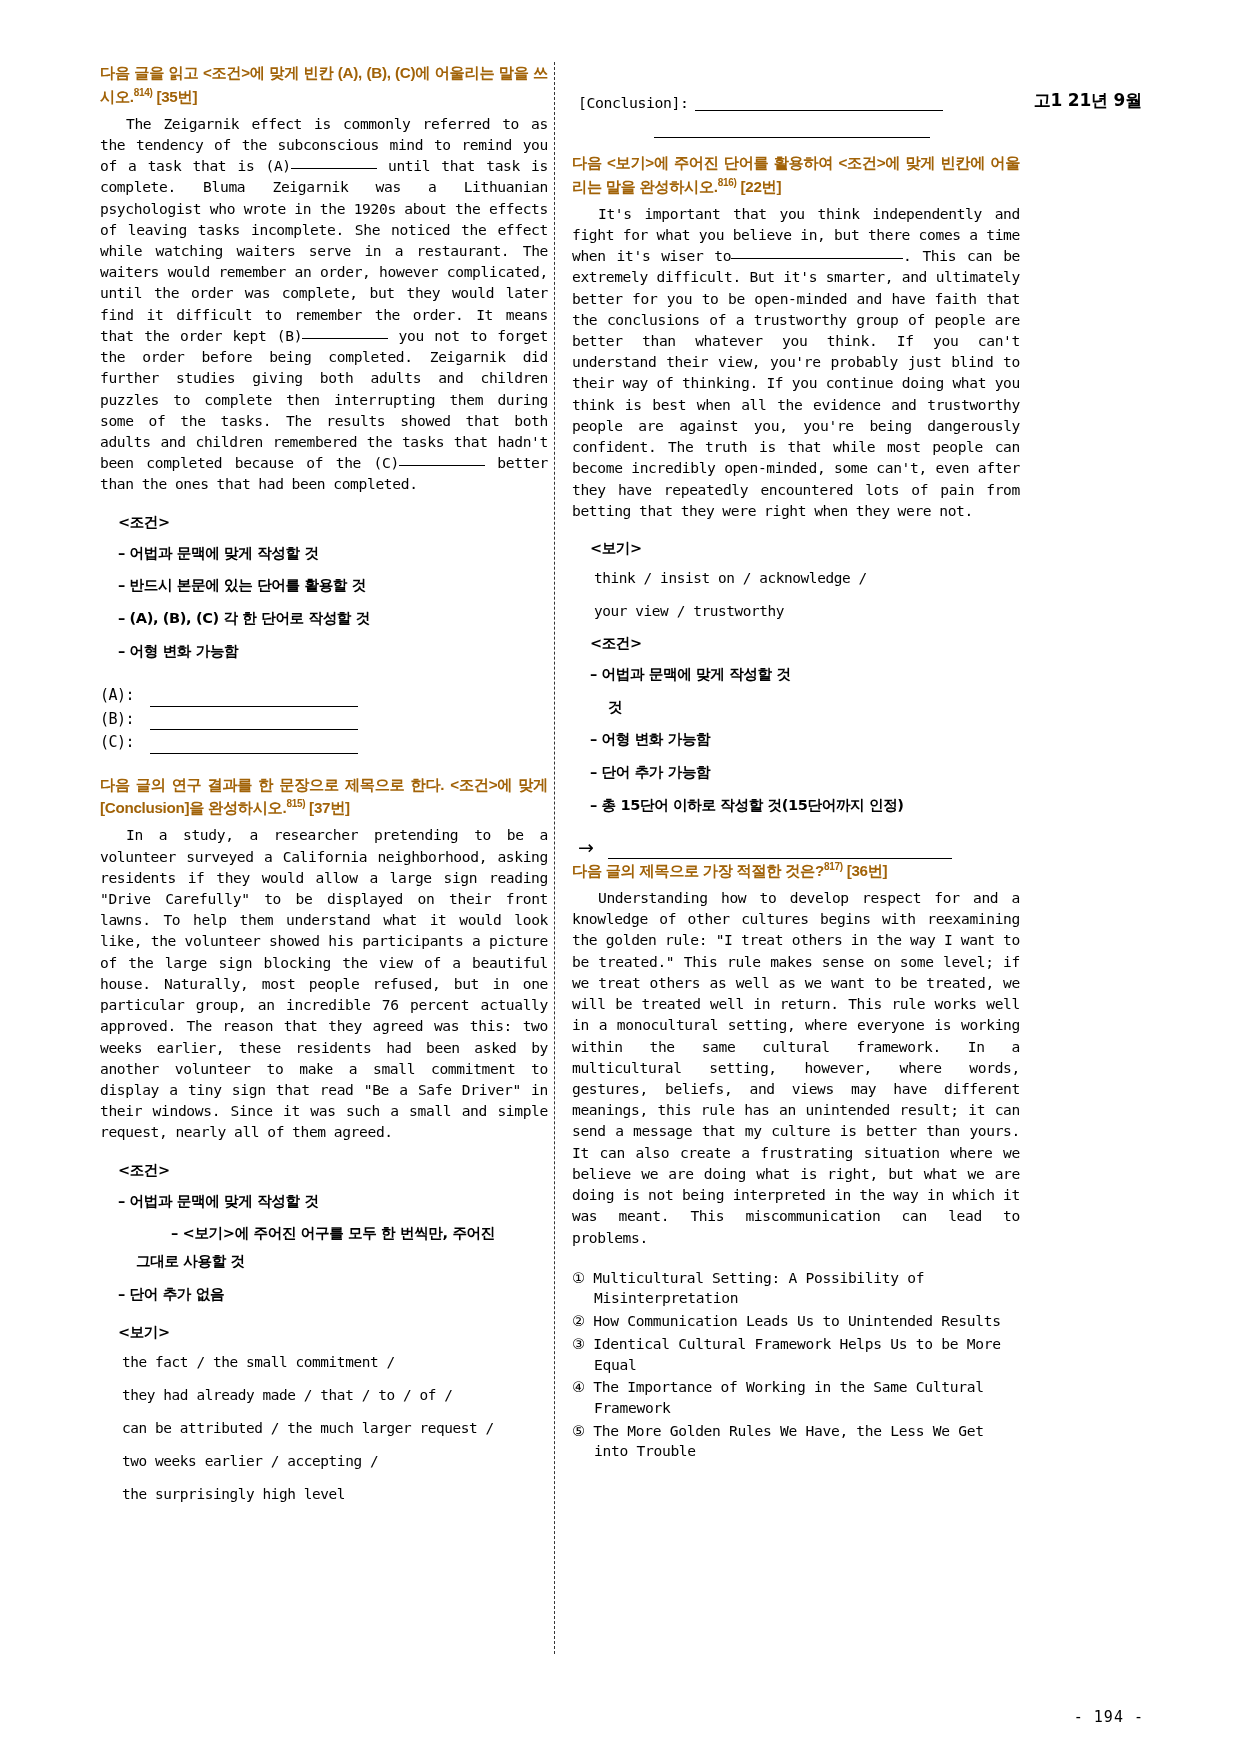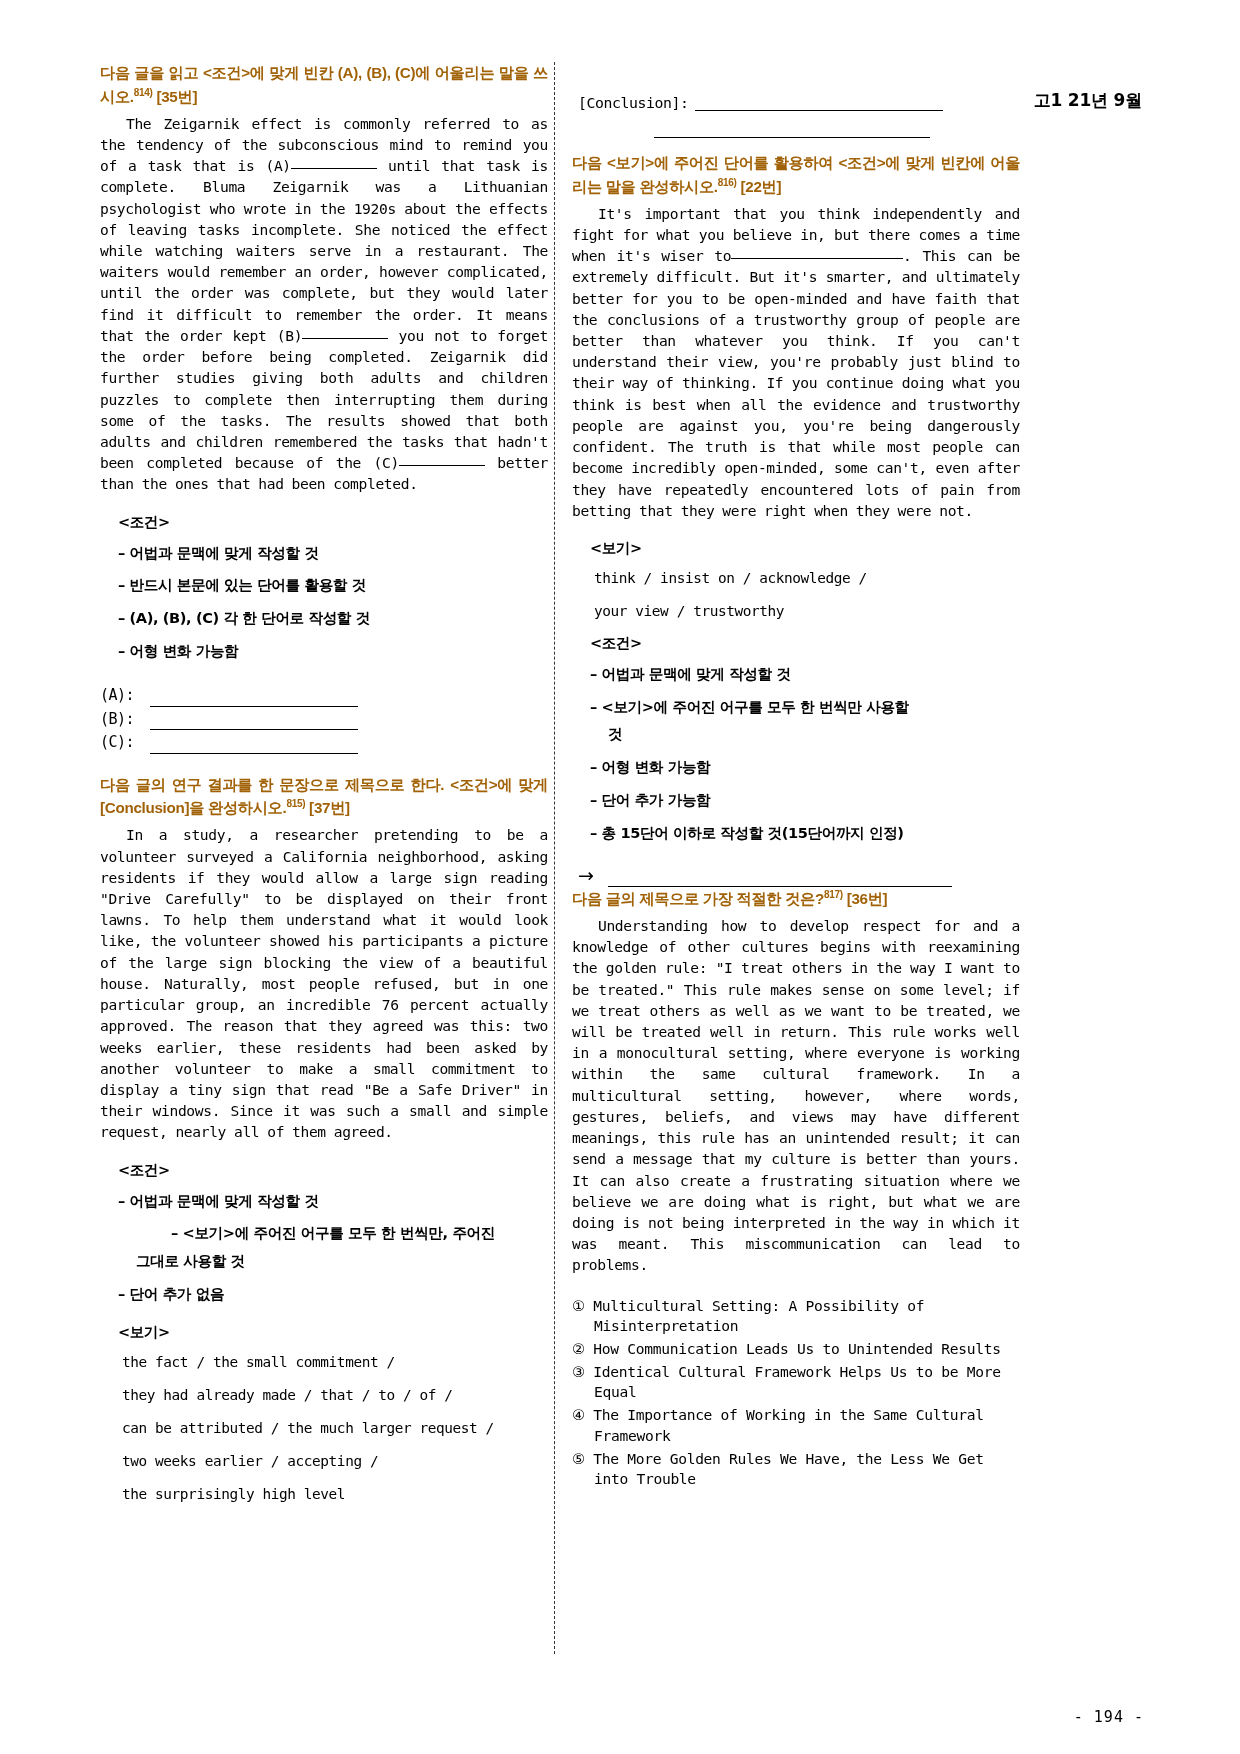--- a/index.html
+++ b/index.html
@@ -302,21 +302,20 @@
 
       <div class="blk">
         <div class="blk-title">&lt;보기&gt;</div>
         <div class="vocab-line">think / insist on / acknowledge /</div>
         <div class="vocab-line">your view / trustworthy</div>
       </div>
 
       <div style="margin-top:6px;">
         <div class="blk-title">&lt;조건&gt;</div>
         <div class="cond-item">– 어법과 문맥에 맞게 작성할 것</div>
-        <div class="cond-item" style="margin-bottom:6px;">– &lt;보기&gt;에 주어진 어구를 모두 한 번씩만 사용할</div>
         <div class="cond-item cont">것</div>
         <div class="cond-item">– 어형 변화 가능함</div>
         <div class="cond-item">– 단어 추가 가능함</div>
         <div class="cond-item">– 총 15단어 이하로 작성할 것(15단어까지 인정)</div>
       </div>
 
       <div class="arrow-row">
         <span class="arrow-glyph">→</span>
         <span class="arrow-line"></span>
       </div>

